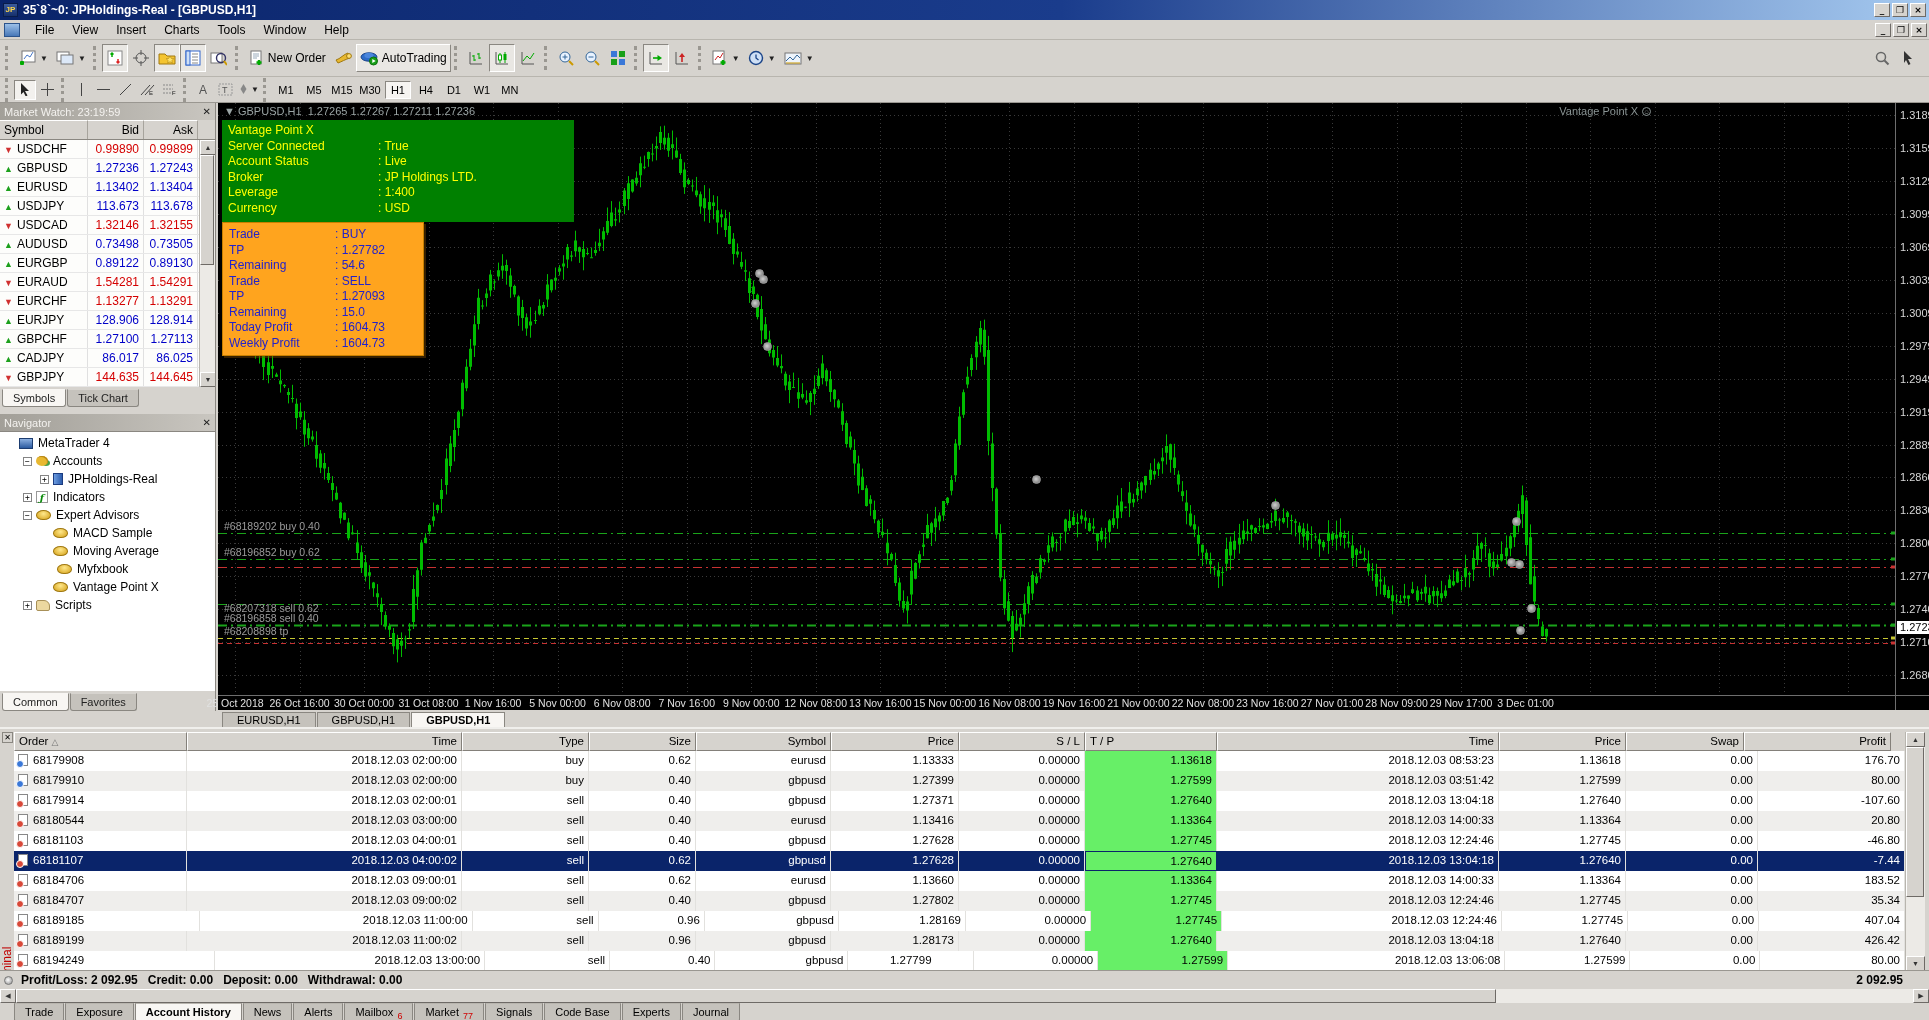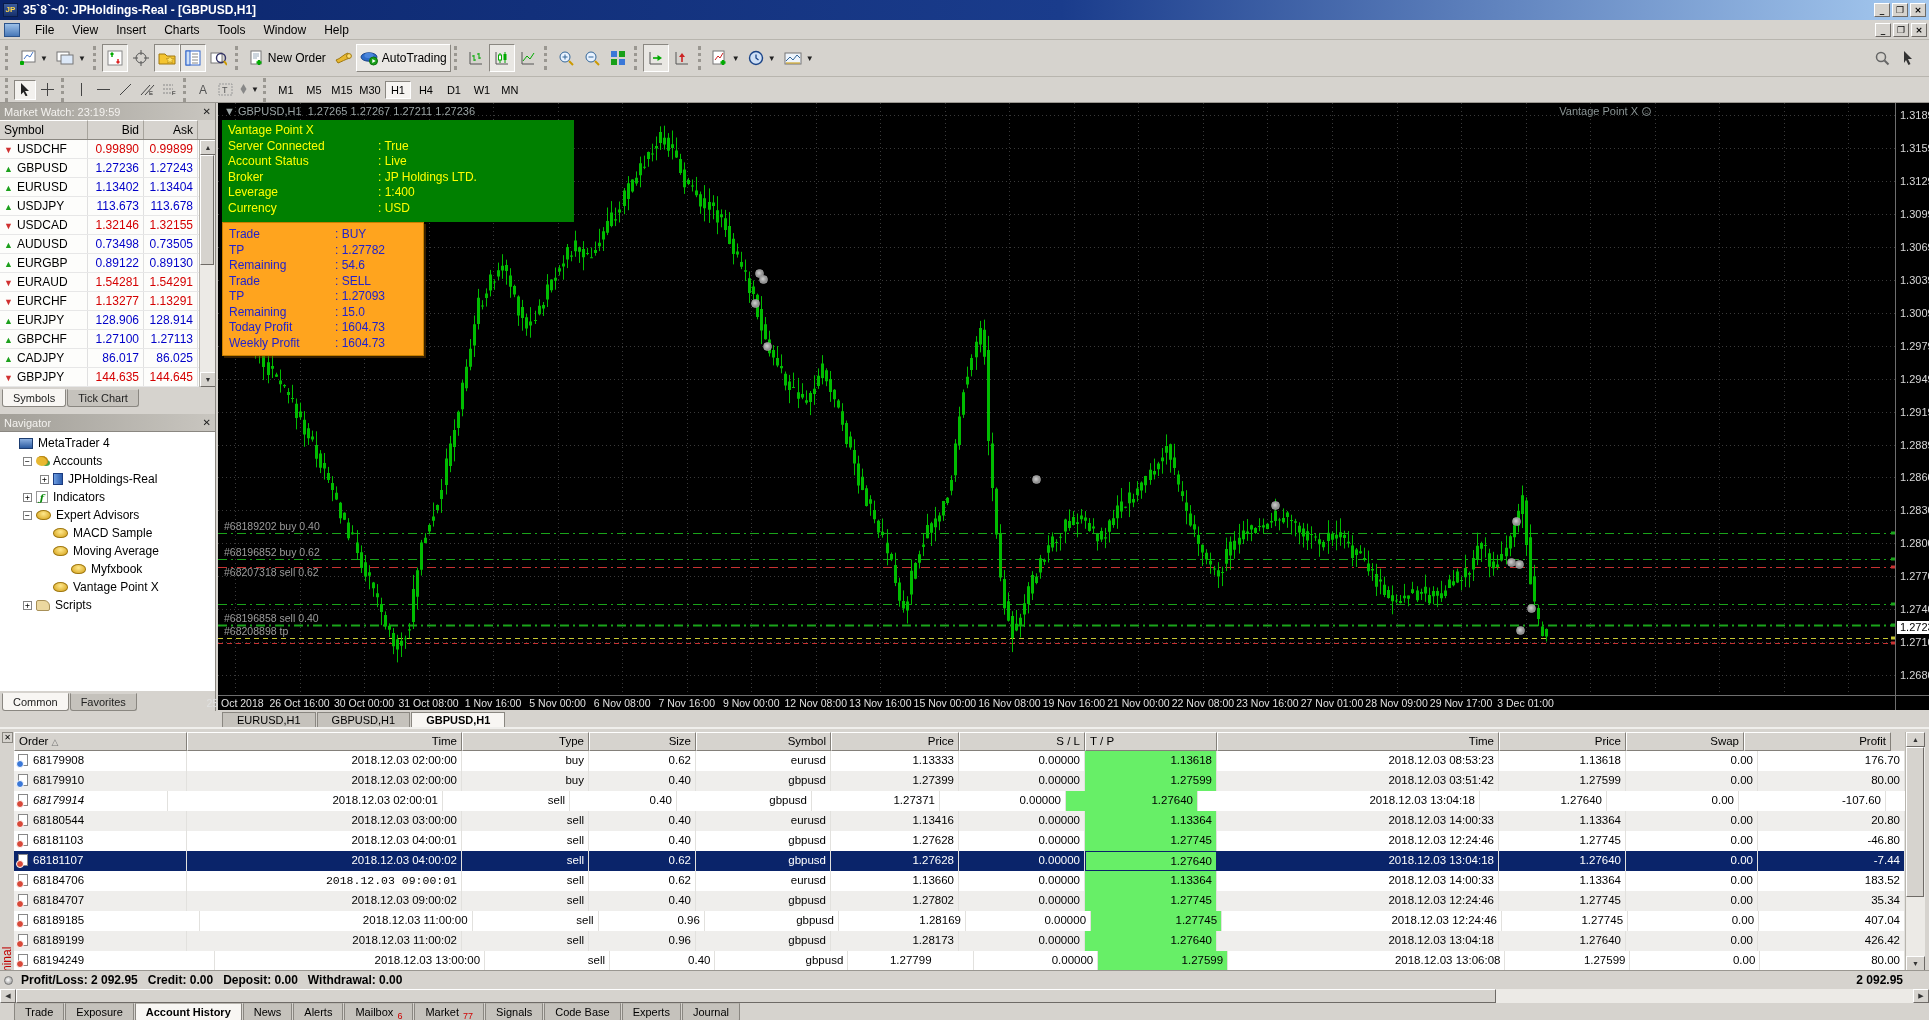--- a/index.html
+++ b/index.html
@@ -539,21 +539,21 @@
       <div class="tree-item" style="padding-left: 40px;">
         <span style="width:13px;flex:none;"></span>
         <span class="ic ic-ea"></span>
         <span>MACD Sample</span>
       </div>
       <div class="tree-item" style="padding-left: 40px;">
         <span style="width:13px;flex:none;"></span>
         <span class="ic ic-ea"></span>
         <span>Moving Average</span>
       </div>
-      <div class="tree-item" style="padding-left: 58px;">
+      <div class="tree-item" style="padding-left: 44px;">
         <span style="width:13px;flex:none;"></span>
         <span class="ic ic-ea"></span>
         <span>Myfxbook</span>
       </div>
       <div class="tree-item" style="padding-left: 40px;">
         <span style="width:13px;flex:none;"></span>
         <span class="ic ic-ea"></span>
         <span>Vantage Point X</span>
       </div>
       <div class="tree-item" style="padding-left: 23px;">
@@ -650,21 +650,21 @@
           <span>: 1604.73</span>
         </div>
         <div class="row">
           <span class="k">Weekly Profit</span>
           <span>: 1604.73</span>
         </div>
       </div>
     <div id="overlay">
         <div class="lvl-label" style="left: 6px; top: 417.245px;">#68189202 buy 0.40</div>
         <div class="lvl-label" style="left: 6px; top: 442.554px;">#68196852 buy 0.62</div>
-        <div class="lvl-label" style="left: 6px; top: 463px;">#68207318 sell 0.62</div>
+        <div class="lvl-label" style="left: 6px; top: 499px;">#68207318 sell 0.62</div>
         <div class="lvl-label" style="left: 6px; top: 508.576px;">#68196858 sell 0.40</div>
         <div class="lvl-label" style="left: 6px; top: 521.781px;">#68208898 tp</div>
         <div class="marker" style="left: 537.461px; top: 165.558px;"></div>
         <div class="marker" style="left: 541.43px; top: 172.16px;"></div>
         <div class="marker" style="left: 533.492px; top: 196.368px;"></div>
         <div class="marker" style="left: 545.399px; top: 239.283px;"></div>
         <div class="marker" style="left: 813.968px; top: 372.428px;"></div>
         <div class="marker" style="left: 1053.43px; top: 397.736px;"></div>
         <div class="marker" style="left: 1294.22px; top: 414.242px;"></div>
         <div class="marker" style="left: 1288.92px; top: 454.955px;"></div>
@@ -769,21 +769,21 @@
           <div style="width: 135px; text-align: right;">gbpusd</div>
           <div style="width: 128px; text-align: right;">1.27399</div>
           <div style="width: 126px; text-align: right;">0.00000</div>
           <div class="tp-cell" style="width: 132px; text-align: right;">1.27599</div>
           <div style="width: 282px; text-align: right;">2018.12.03 03:51:42</div>
           <div style="width: 127px; text-align: right;">1.27599</div>
           <div style="width: 132px; text-align: right;">0.00</div>
           <div style="width: 147px; text-align: right;">80.00</div>
         </div>
         <div class="trow">
-          <div style="width: 154px; text-align: left; font-style: italic;"><span class="doc" style="--dot:#d84838"></span>68179914</div>
+          <div style="width: 173px; text-align: left;"><span class="doc" style="--dot:#d84838"></span>68179914</div>
           <div style="width: 275px; text-align: right;">2018.12.03 02:00:01</div>
           <div style="width: 127px; text-align: right;">sell</div>
           <div style="width: 107px; text-align: right;">0.40</div>
           <div style="width: 135px; text-align: right;">gbpusd</div>
           <div style="width: 128px; text-align: right;">1.27371</div>
           <div style="width: 126px; text-align: right;">0.00000</div>
           <div class="tp-cell" style="width: 132px; text-align: right;">1.27640</div>
           <div style="width: 282px; text-align: right;">2018.12.03 13:04:18</div>
           <div style="width: 127px; text-align: right;">1.27640</div>
           <div style="width: 132px; text-align: right;">0.00</div>
@@ -826,21 +826,21 @@
           <div style="width: 128px; text-align: right;">1.27628</div>
           <div style="width: 126px; text-align: right;">0.00000</div>
           <div class="tp-cell" style="width: 132px; text-align: right;">1.27640</div>
           <div style="width: 282px; text-align: right;">2018.12.03 13:04:18</div>
           <div style="width: 127px; text-align: right;">1.27640</div>
           <div style="width: 132px; text-align: right;">0.00</div>
           <div style="width: 147px; text-align: right;">-7.44</div>
         </div>
         <div class="trow">
           <div style="width: 173px; text-align: left;"><span class="doc" style="--dot:#d84838"></span>68184706</div>
-          <div style="width: 275px; text-align: right; font-family: Liberation Mono, monospace;">2018.12.03 09:00:01</div>
+          <div style="width: 275px; text-align: right;">2018.12.03 09:00:01</div>
           <div style="width: 127px; text-align: right;">sell</div>
           <div style="width: 107px; text-align: right;">0.62</div>
           <div style="width: 135px; text-align: right;">eurusd</div>
           <div style="width: 128px; text-align: right;">1.13660</div>
           <div style="width: 126px; text-align: right;">0.00000</div>
           <div class="tp-cell" style="width: 132px; text-align: right;">1.13364</div>
           <div style="width: 282px; text-align: right;">2018.12.03 14:00:33</div>
           <div style="width: 127px; text-align: right;">1.13364</div>
           <div style="width: 132px; text-align: right;">0.00</div>
           <div style="width: 147px; text-align: right;">183.52</div>

